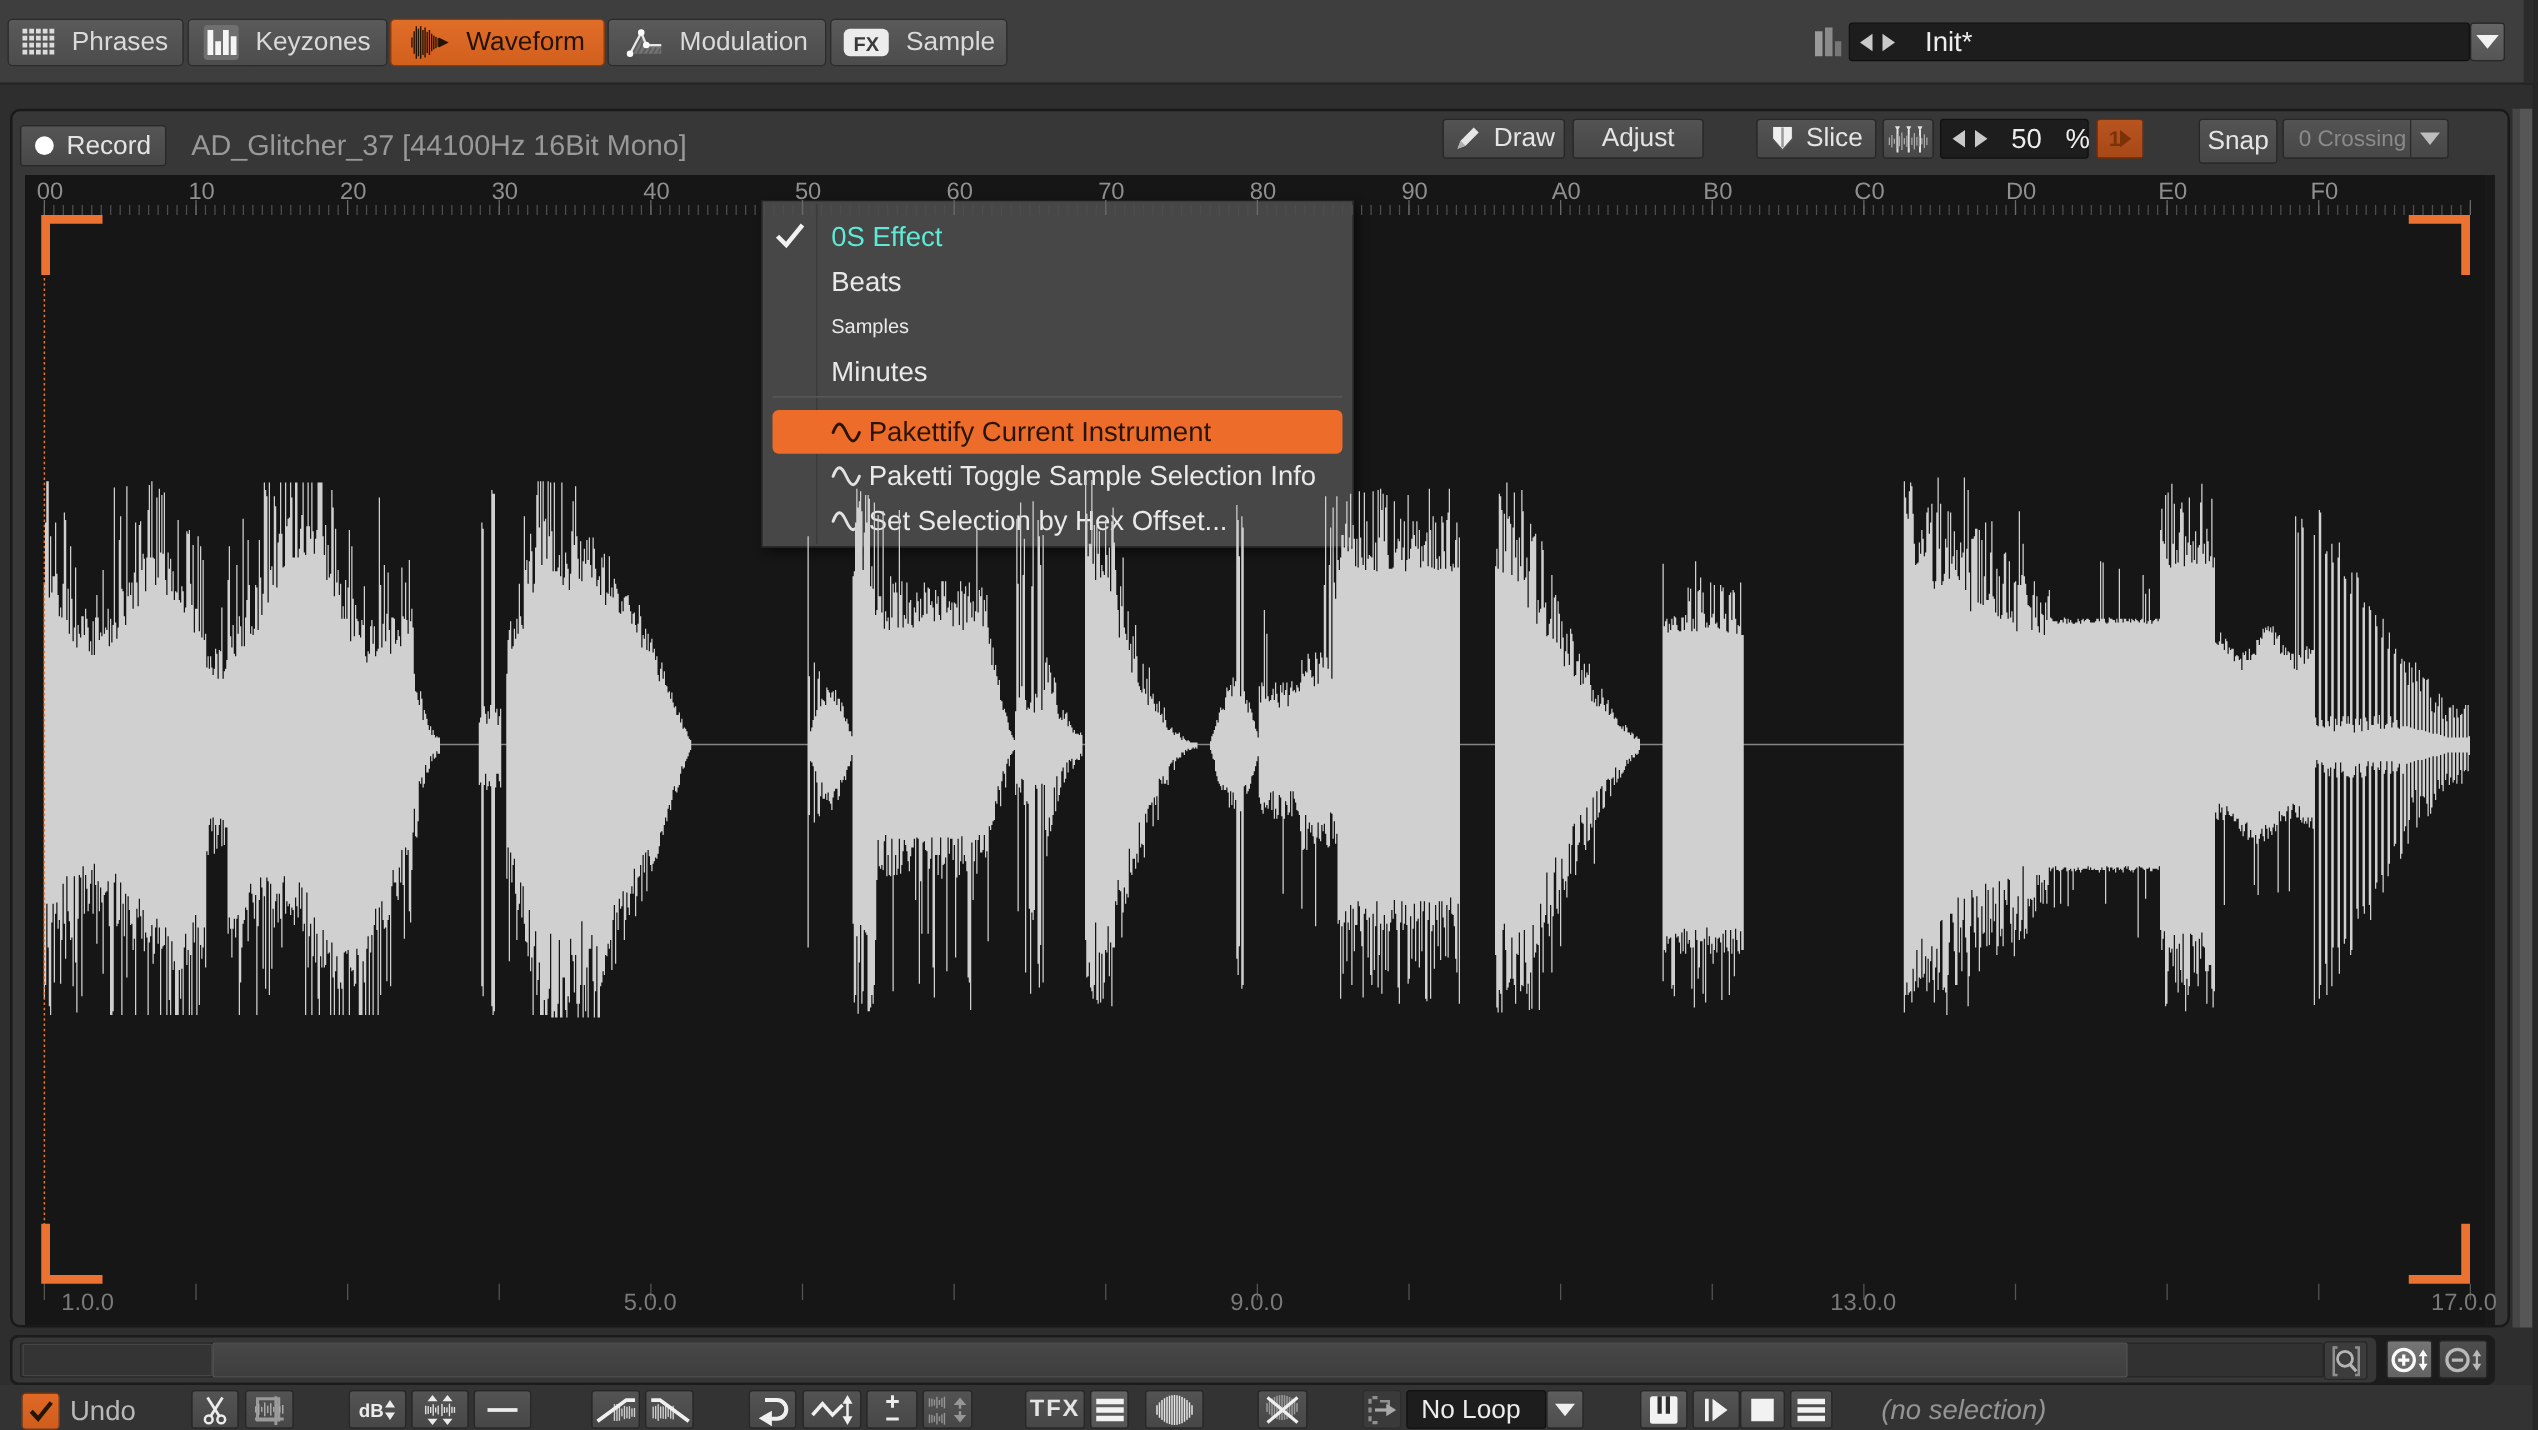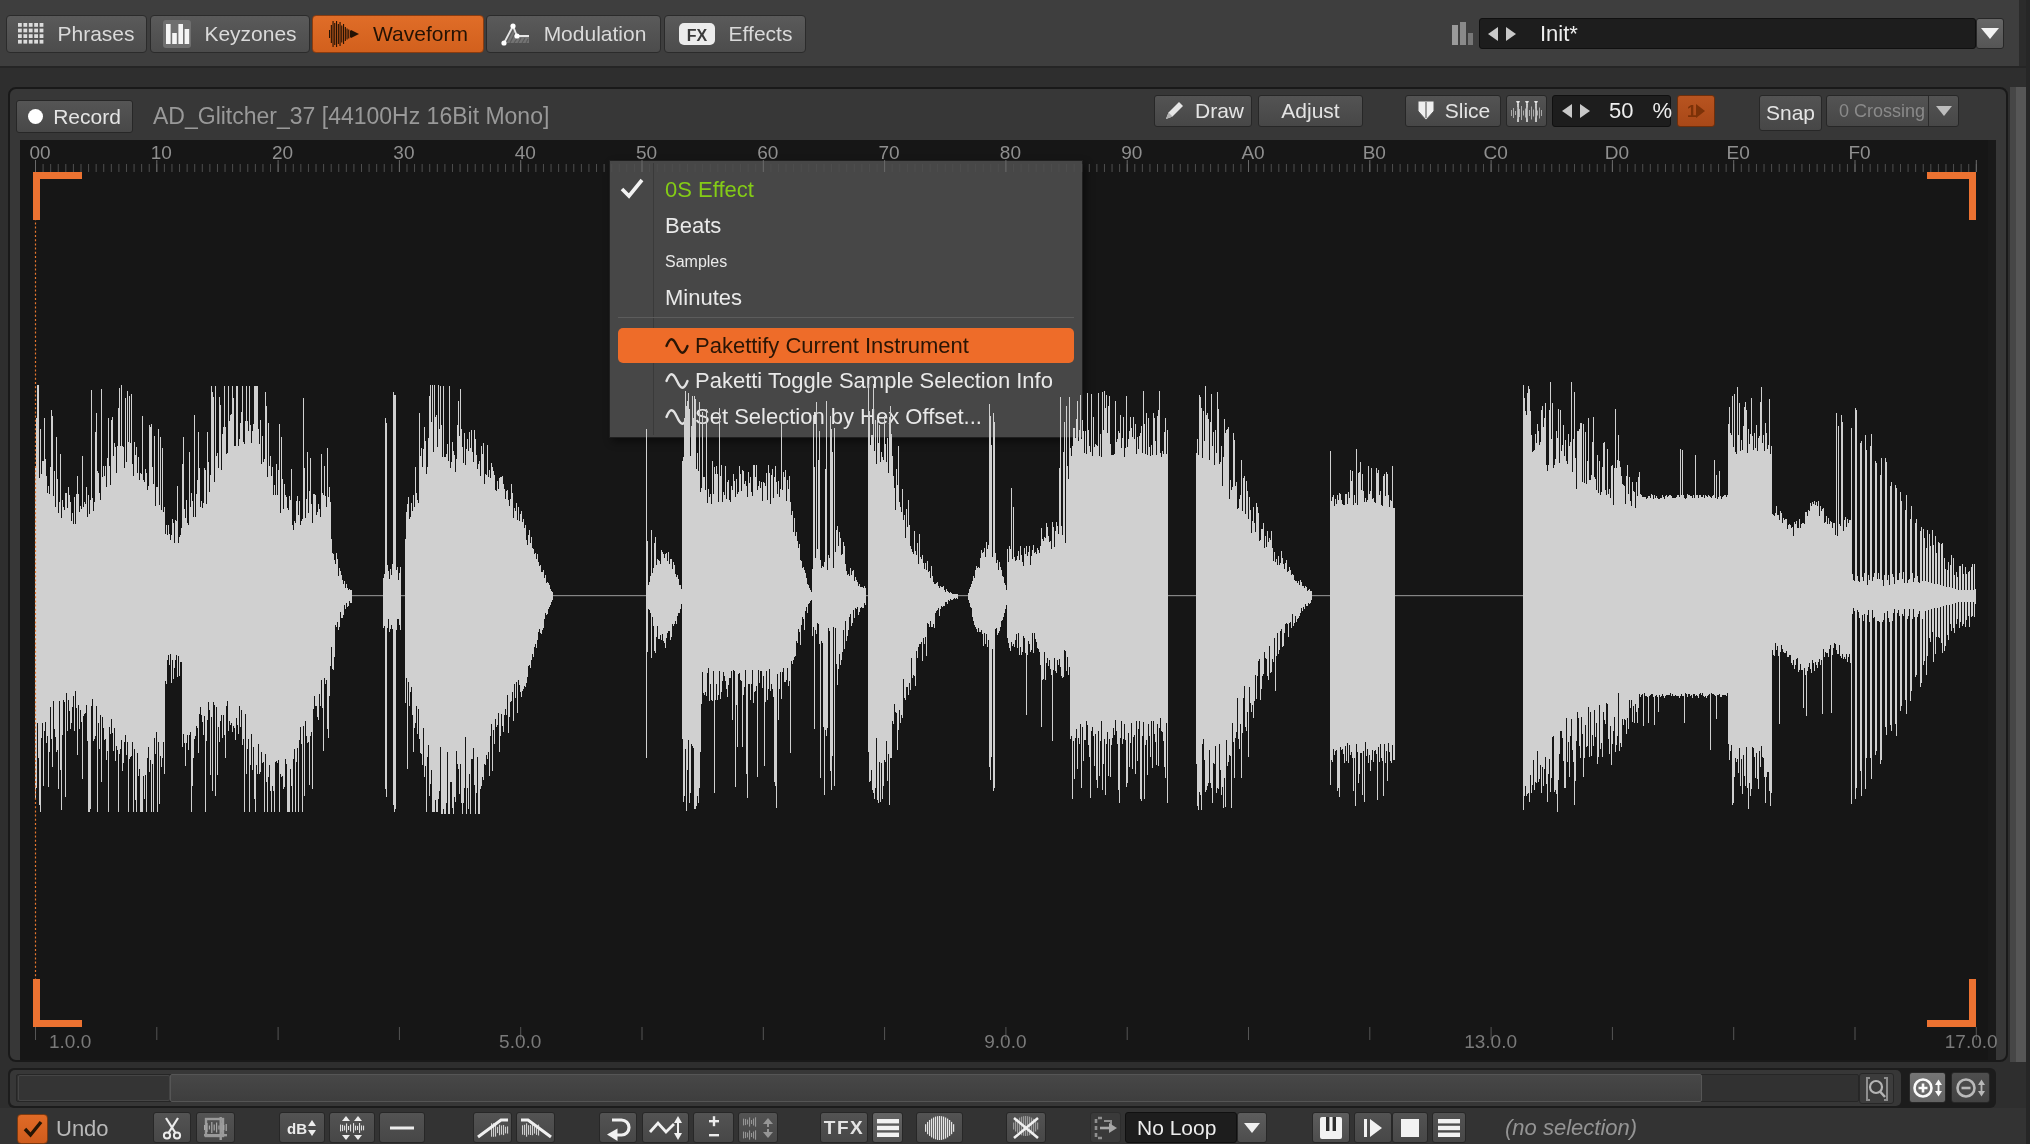--- a/index.html
+++ b/index.html
@@ -65,21 +65,21 @@
       <circle cx="12" cy="5" r="2.6" fill="#fff"></circle>
       <circle cx="16" cy="15" r="2.6" fill="#fff"></circle>
     </svg>
     <span>Modulation</span>
   </div>
 <div class="tab" style="left:664px;width:142px;">
     <svg width="38" height="26" viewBox="0 0 38 26" style="overflow:visible;">
       <rect x="1" y="2" width="36" height="22" rx="5" fill="#ececec"></rect>
       <text x="19" y="19.5" font-size="16" font-weight="bold" fill="#3a3a3a" text-anchor="middle" font-family="Liberation Sans, sans-serif">FX</text>
     </svg>
-    <span>Effects</span>
+    <span>Sample</span>
   </div>
 <div style="position:absolute;left:1451px;top:21px;width:24px;height:26px;"><svg width="24" height="26" viewBox="0 0 24 26" style="overflow:visible;">
       <rect x="1" y="4" width="6" height="20" fill="#9a9a9a"></rect>
       <rect x="9" y="1" width="6" height="23" fill="#8a8a8a"></rect>
       <rect x="17" y="12" width="5" height="12" fill="#777"></rect>
     </svg></div>
 <div class="dark" style="position:absolute;left:1479px;top:18px;width:497px;height:31px;padding-left:8px;gap:8px">
     <span style="display:inline-block;width:0;height:0;border-top:7px solid transparent;border-bottom:7px solid transparent;border-right:10px solid #c9c9c9"></span>
     <span style="display:inline-block;width:0;height:0;border-top:7px solid transparent;border-bottom:7px solid transparent;border-left:10px solid #c9c9c9"></span>
     <span style="margin-left:16px">Init*</span>
@@ -475,21 +475,21 @@
     <path d="M1956 80 V32 H1907 V39 H1949 V80 Z" fill="#ec7231"></path>
     <path d="M13 839 V887 H62 V880 H20 V839 Z" fill="#ec7231"></path>
     <path d="M1956 839 V887 H1907 V880 H1949 V839 Z" fill="#ec7231"></path>
   </svg>
 <div style="position:absolute;left:1988px;top:140px;width:8px;height:920px;background:#191919;"></div>
 <div style="position:absolute;left:609px;top:160px;width:474px;height:278px;background:#474747;border:1px solid #1f1f1f;box-shadow:3px 4px 8px rgba(0,0,0,.45);">
     <div style="position:absolute;left:43px;top:2px;bottom:2px;width:1px;background:#3a3a3a;"></div>
     <div style="position:absolute;left:9px;top:16px;"><svg width="26" height="22" viewBox="0 0 26 22" style="overflow:visible;">
         <path d="M3 12 L10 19 L23 3" stroke="#f2f2f2" stroke-width="3.6" fill="none"></path>
       </svg></div>
-    <div style="position:absolute;left:8px;right:8px;top:13px;height:32px;display:flex;align-items:center;padding-left:47px;color:#84cc16;font-size:22px;">0S Effect</div>
+    <div style="position:absolute;left:8px;right:8px;top:13px;height:32px;display:flex;align-items:center;padding-left:47px;color:#5eead4;font-size:22px;">0S Effect</div>
     <div style="position:absolute;left:8px;right:8px;top:49px;height:32px;display:flex;align-items:center;padding-left:47px;color:#e9e9e9;font-size:22px;">Beats</div>
     <div style="position:absolute;left:8px;right:8px;top:85px;height:32px;display:flex;align-items:center;padding-left:47px;color:#e9e9e9;font-size:16px;">Samples</div>
     <div style="position:absolute;left:8px;right:8px;top:121px;height:32px;display:flex;align-items:center;padding-left:47px;color:#e9e9e9;font-size:22px;">Minutes</div>
     <div style="position:absolute;left:8px;right:8px;top:156px;height:1px;background:#5c5c5c;"></div>
     <div style="position:absolute;left:8px;right:8px;top:167px;height:35px;background:#ee6c29;border-radius:5px;display:flex;align-items:center;padding-left:47px;color:#2a1505;font-size:22px;"><span style="display:inline-flex;width:30px;">
         <svg width="24" height="18" viewBox="0 0 24 18" style="overflow:visible;">
           <path d="M1.5 9.0 C 5.0 0 7.9 0 12.0 9.0 C 16.1 18 19.0 18 22.5 9.0" stroke="#2a1505" stroke-width="2.4" fill="none" stroke-linecap="round"></path>
         </svg>
       </span>Pakettify Current Instrument</div>
     <div style="position:absolute;left:8px;right:8px;top:204px;height:32px;display:flex;align-items:center;padding-left:47px;color:#e9e9e9;font-size:22px;"><span style="display:inline-flex;width:30px;">

